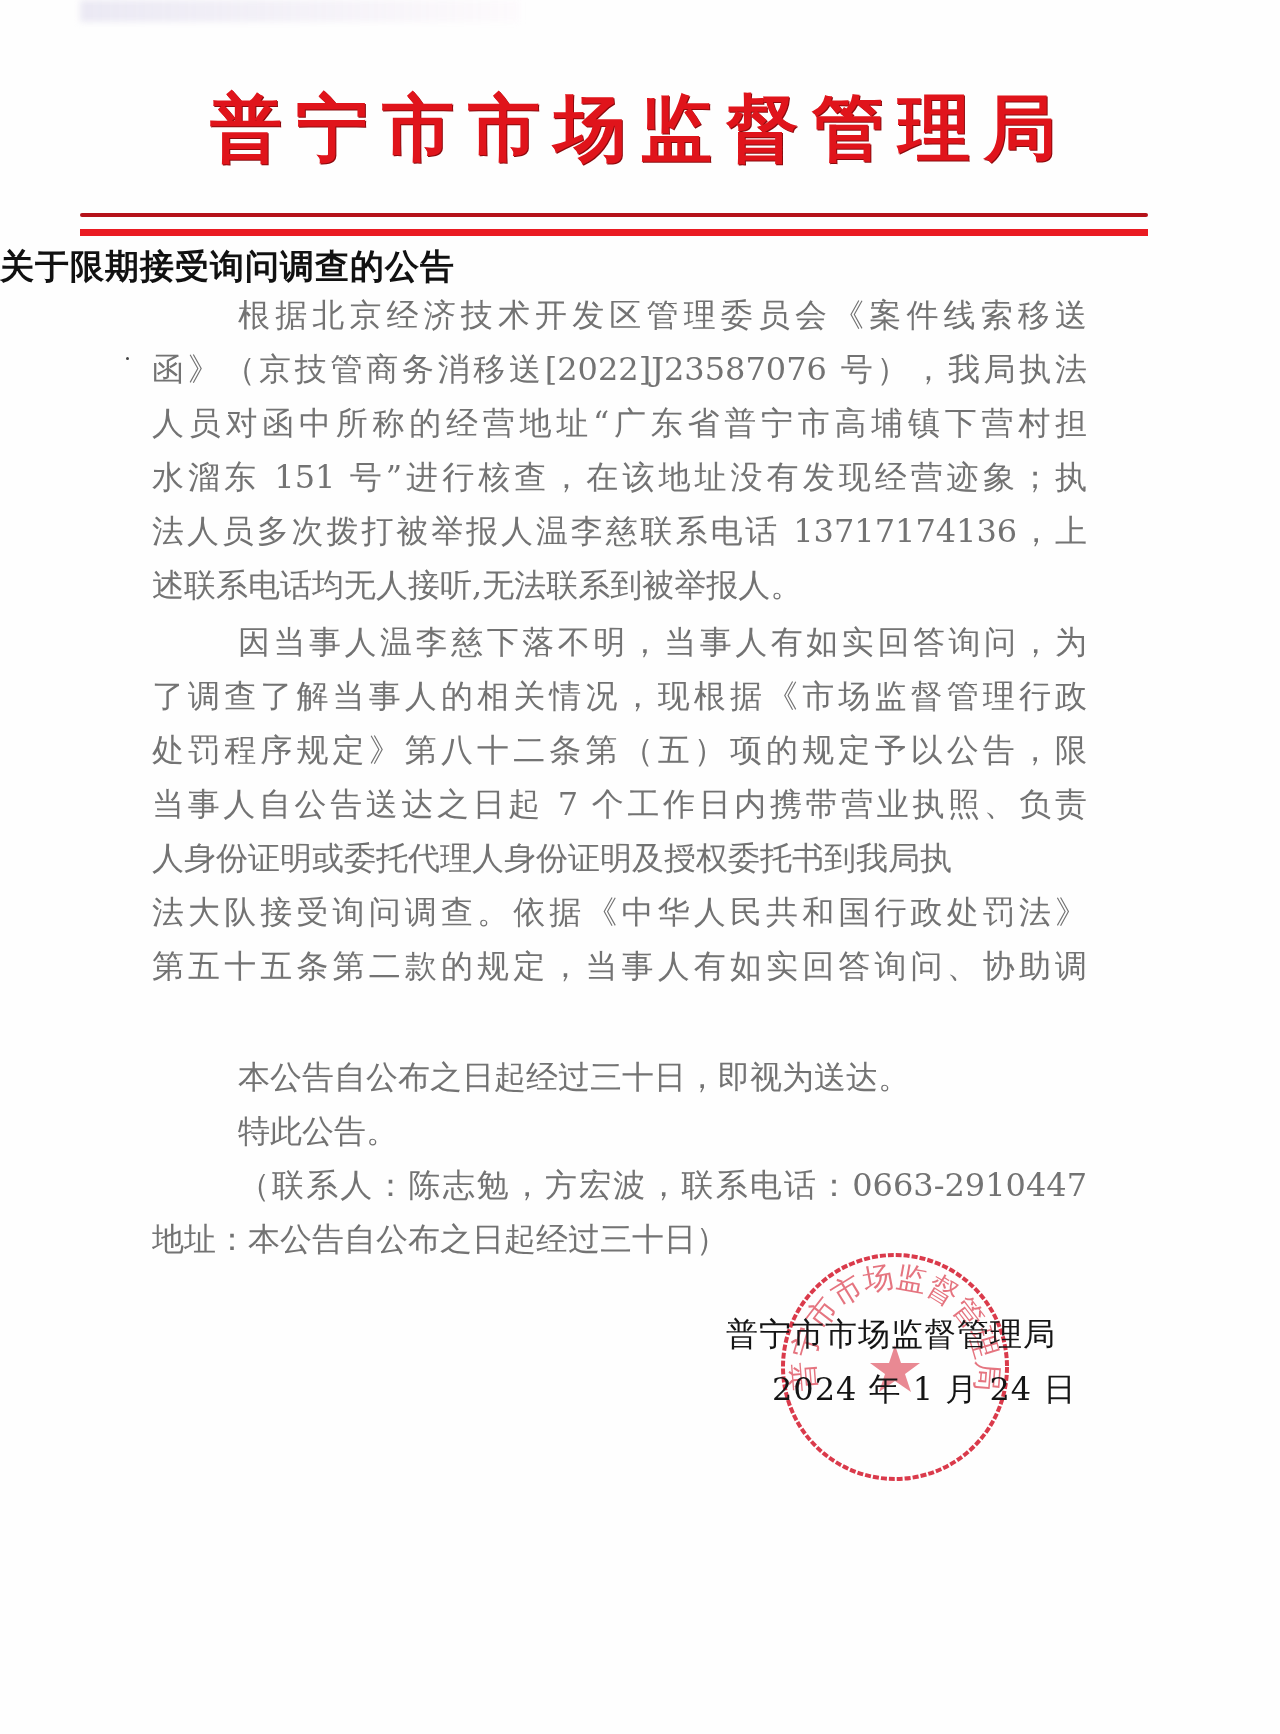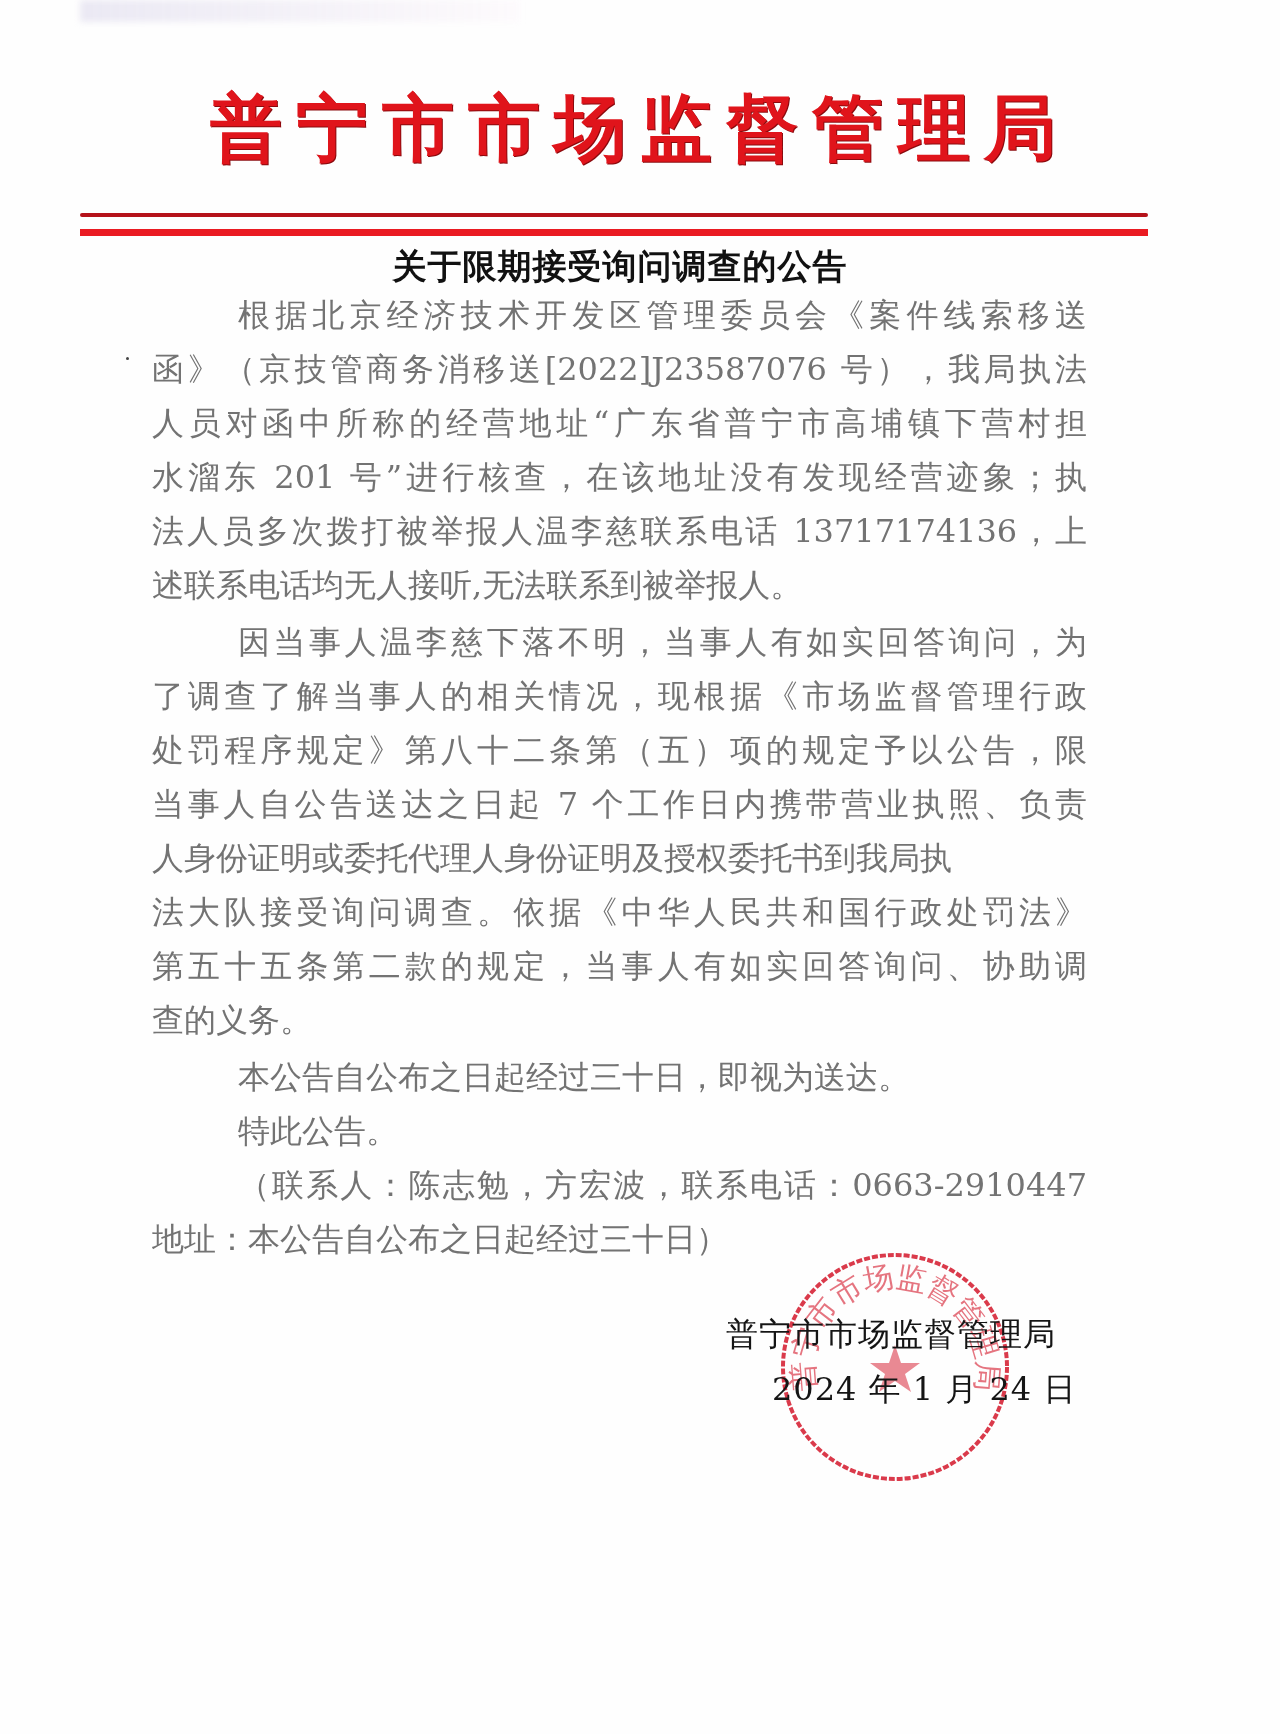--- a/index.html
+++ b/index.html
@@ -25,21 +25,20 @@
       letter-spacing: 14px;
       color: #e0141b;
       text-shadow: 1px 1px 0 #8a0a0e;
       line-height: 1;
     }
     .rule { position: absolute; left: 80px; width: 1068px; }
     .rule-thin { top: 213px; height: 4px; background: #b5121a; border-radius: 2px; }
     .rule-thick { top: 229px; height: 7px; background: #ea1b22; }
     .doc-title {
       position: absolute; left: 0; width: 1240px; top: 246px;
-      text-align: center;
       font-family: "DejaVu Sans", "Liberation Sans", sans-serif;
       font-weight: bold;
       font-size: 34px;
       color: #111;
       letter-spacing: 1px;
       line-height: 1.2;
     }
     .line {
       position: absolute;
       left: 152px;
@@ -80,32 +79,31 @@
   <div class="rule rule-thin"></div>
   <div class="rule rule-thick"></div>
 
   <div class="doc-title">关于限期接受询问调查的公告</div>
 
   <div class="speck"></div>
 
   <div class="line indent" style="top:296px">根据北京经济技术开发区管理委员会《案件线索移送</div>
   <div class="line" style="top:350px">函》（京技管商务消移送[2022]J23587076 号），我局执法</div>
   <div class="line" style="top:404px">人员对函中所称的经营地址“广东省普宁市高埔镇下营村担</div>
-  <div class="line" style="top:458px">水溜东 201 号”进行核查，在该地址没有发现经营迹象；执</div>
+  <div class="line" style="top:458px">水溜东 151 号”进行核查，在该地址没有发现经营迹象；执</div>
   <div class="line" style="top:512px">法人员多次拨打被举报人温李慈联系电话 13717174136，上</div>
   <div class="line short" style="top:566px">述联系电话均无人接听,无法联系到被举报人。</div>
 
   <div class="line indent" style="top:623px">因当事人温李慈下落不明，当事人有如实回答询问，为</div>
   <div class="line" style="top:677px">了调查了解当事人的相关情况，现根据《市场监督管理行政</div>
   <div class="line" style="top:731px">处罚程序规定》第八十二条第（五）项的规定予以公告，限</div>
   <div class="line" style="top:785px">当事人自公告送达之日起 7 个工作日内携带营业执照、负责</div>
   <div class="line short" style="top:839px">人身份证明或委托代理人身份证明及授权委托书到我局执</div>
   <div class="line" style="top:893px">法大队接受询问调查。依据《中华人民共和国行政处罚法》</div>
   <div class="line" style="top:947px">第五十五条第二款的规定，当事人有如实回答询问、协助调</div>
-  <div class="line short" style="top:1001px">查的义务。</div>
 
   <div class="line indent short" style="top:1058px">本公告自公布之日起经过三十日，即视为送达。</div>
 
   <div class="line indent short" style="top:1112px">特此公告。</div>
 
   <div class="line indent" style="top:1166px">（联系人：陈志勉，方宏波，联系电话：0663-2910447</div>
   <div class="line short" style="top:1220px">地址：本公告自公布之日起经过三十日）</div>
 
   <svg class="seal" viewBox="0 0 240 240">
     <defs>

